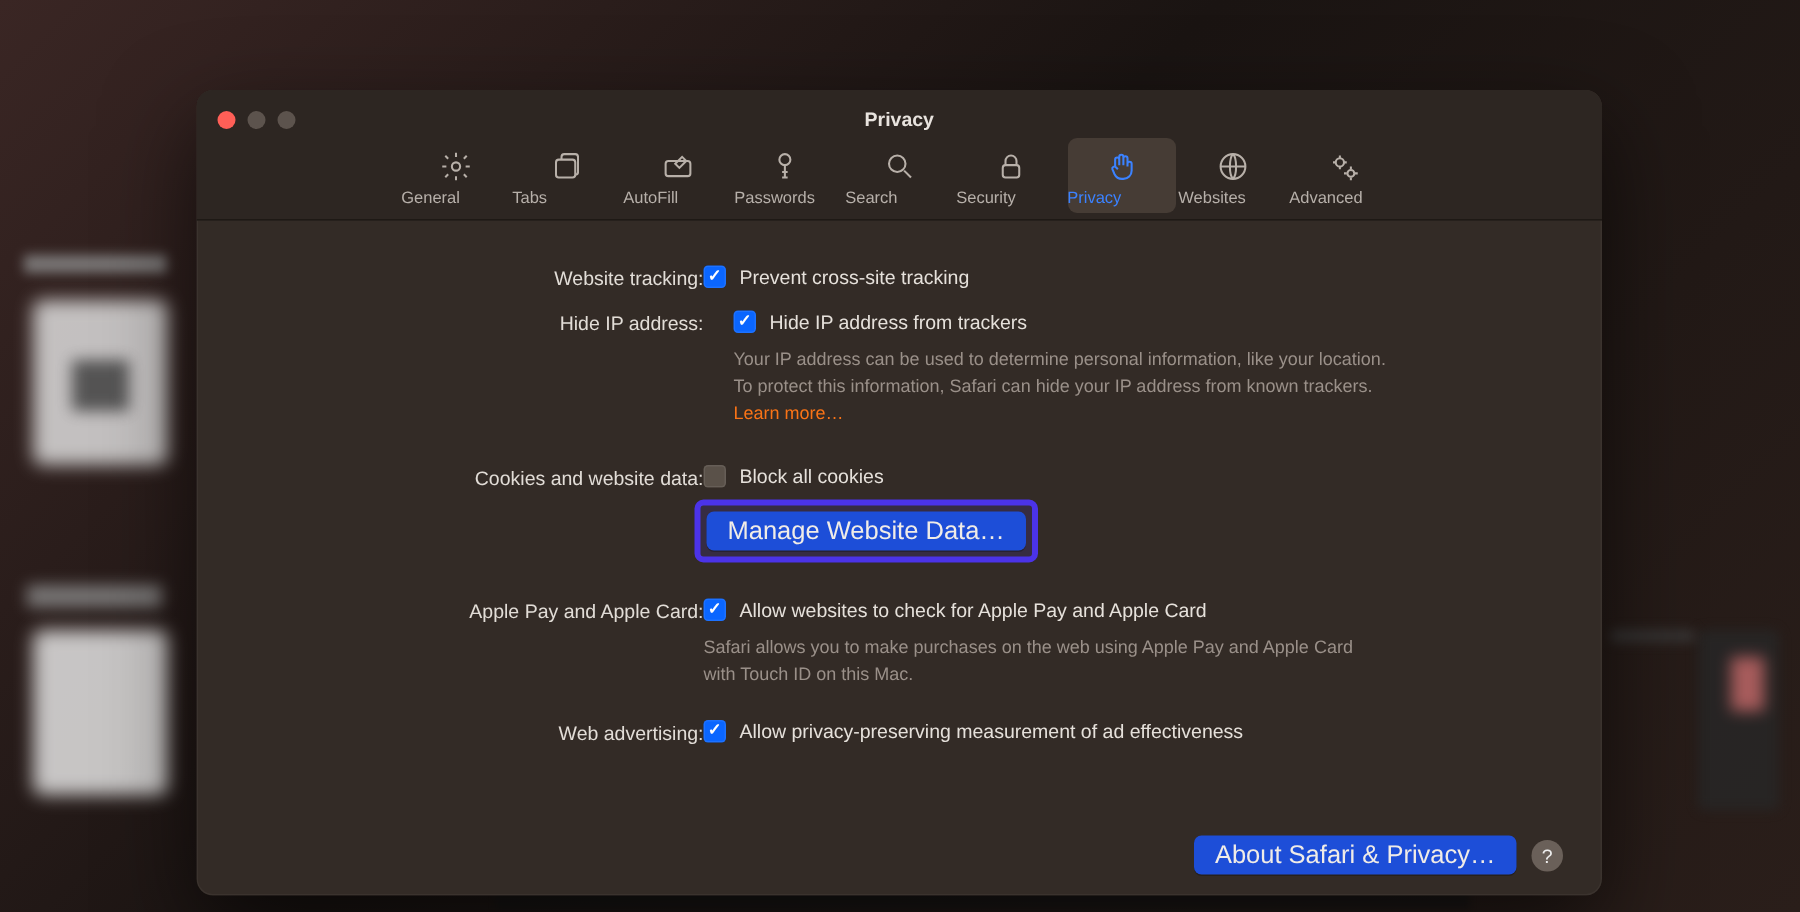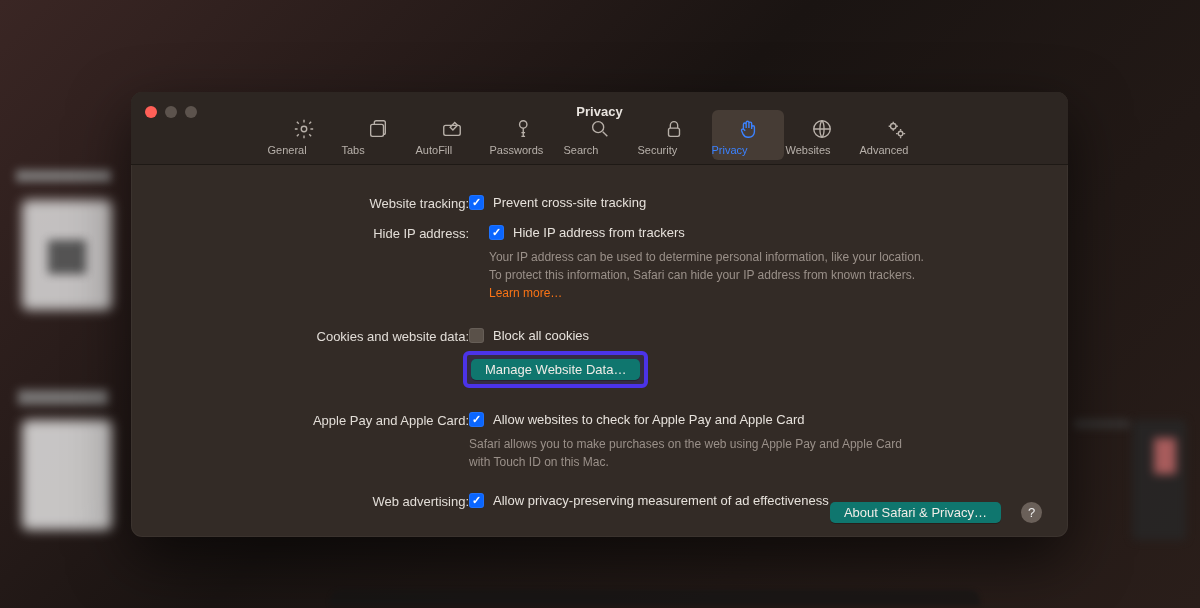--- a/index.html
+++ b/index.html
@@ -26,28 +26,27 @@
   .bg5b{ right: 24px; top: 438px; width: 22px; height: 36px; background:#c86a6a; filter:blur(5px);}
   .bg6 { right: 70px; top: 420px; width: 56px; height: 8px; background:#3a3a3a; filter:blur(4px);}
   .dock { position:absolute; left:330px; bottom:2px; width:650px; height:16px; background:#161616; border-radius:10px 10px 0 0; filter:blur(2px); opacity:.6;}
 
   
   .window {
     position: absolute;
     left: 131px;
     top: 60px;
     width: 937px;
-    height: 445px;
+    height: 537px;
     background: #332b26;
     border-radius: 11px;
     box-shadow: 0 22px 60px rgba(0,0,0,.6), 0 0 0 1px rgba(255,255,255,.04) inset;
     overflow: hidden;
     display: flex;
     flex-direction: column;
-    margin-top: 32px;
   }
   .titlebar {
     height: 87px;
     background: #2d2622;
     border-bottom: 1px solid #1e1915;
     position: relative;
   }
   .traffic { position:absolute; left:14px; top:14px; display:flex; gap:8px;}
   .tl { width:12px; height:12px; border-radius:50%; }
   .tl.close { background:#ff5f57; }
@@ -82,29 +81,29 @@
     align-items:center; justify-content:center; font-size:11px; color:#fff;
     background:#5a5149; box-shadow:inset 0 0 0 1px rgba(255,255,255,.08);
   }
   .chk.checked { background:#0a66ff; }
   .chk.checked::after { content:"✓"; font-weight:700; line-height:1; }
   .help {
     margin-top:8px; font-size:12px; color:#9a9089; max-width:450px; line-height:1.5;
   }
   .help a { color:#f97316; text-decoration:none; }
   .btn {
-    display:inline-block; padding:3px 14px; font-size:13px; color:#f0ece7;
-    background:#0f766e; border-radius:5px; box-shadow:0 1px 0 rgba(0,0,0,.25);
+    display:inline-block; padding:3px 14px; font-size:17px; color:#f0ece7;
+    background:#1d4ed8; border-radius:5px; box-shadow:0 1px 0 rgba(0,0,0,.25);
   }
   .highlight-box {
     display:inline-block; padding:4px; border:4px solid #4b33e8; border-radius:6px;
     background:rgba(75,51,232,.15);
   }
   .footer {
-    position:absolute; right:26px; bottom:14px; display:flex; gap:20px; align-items:center;
+    position:absolute; right:26px; bottom:14px; display:flex; gap:10px; align-items:center;
   }
   .qmark {
     width:21px; height:21px; border-radius:50%; background:#6a6059;
     display:flex; align-items:center; justify-content:center; font-size:13px; color:#eee;
   }
 </style>
 </head>
 <body>
 
 <div class="bg-icon bg1"></div>

